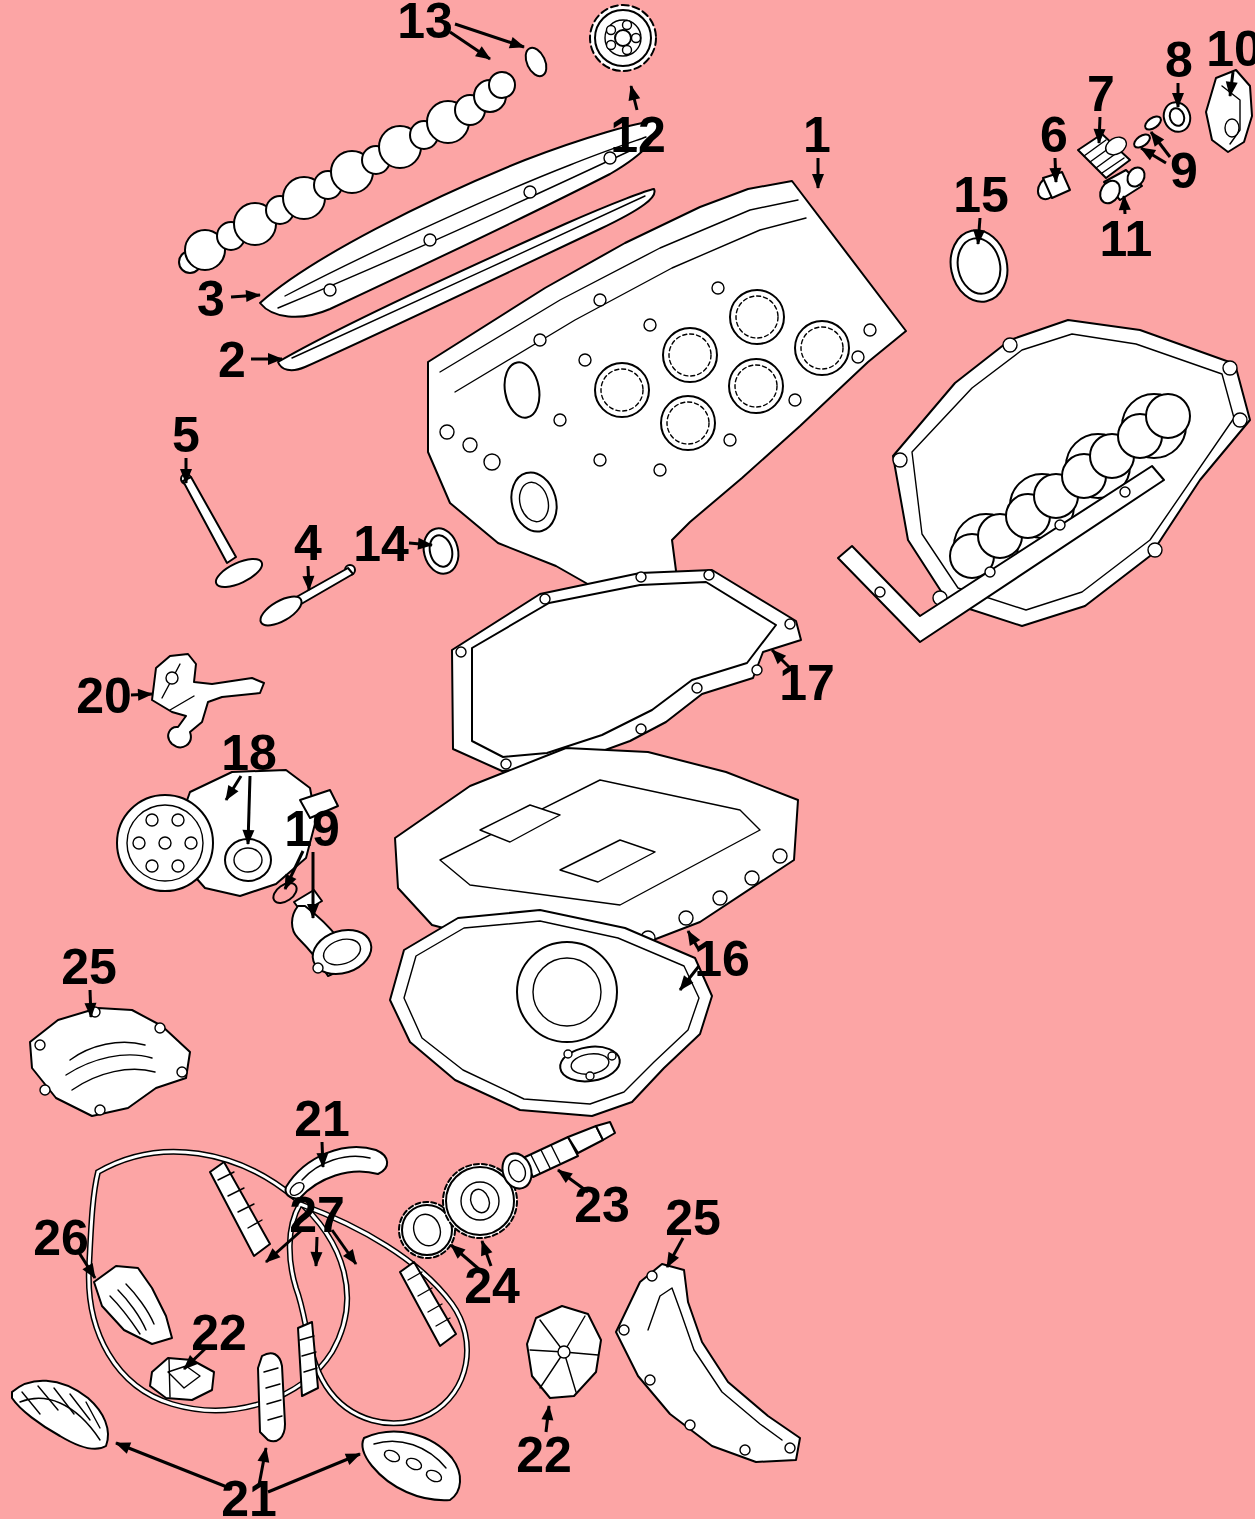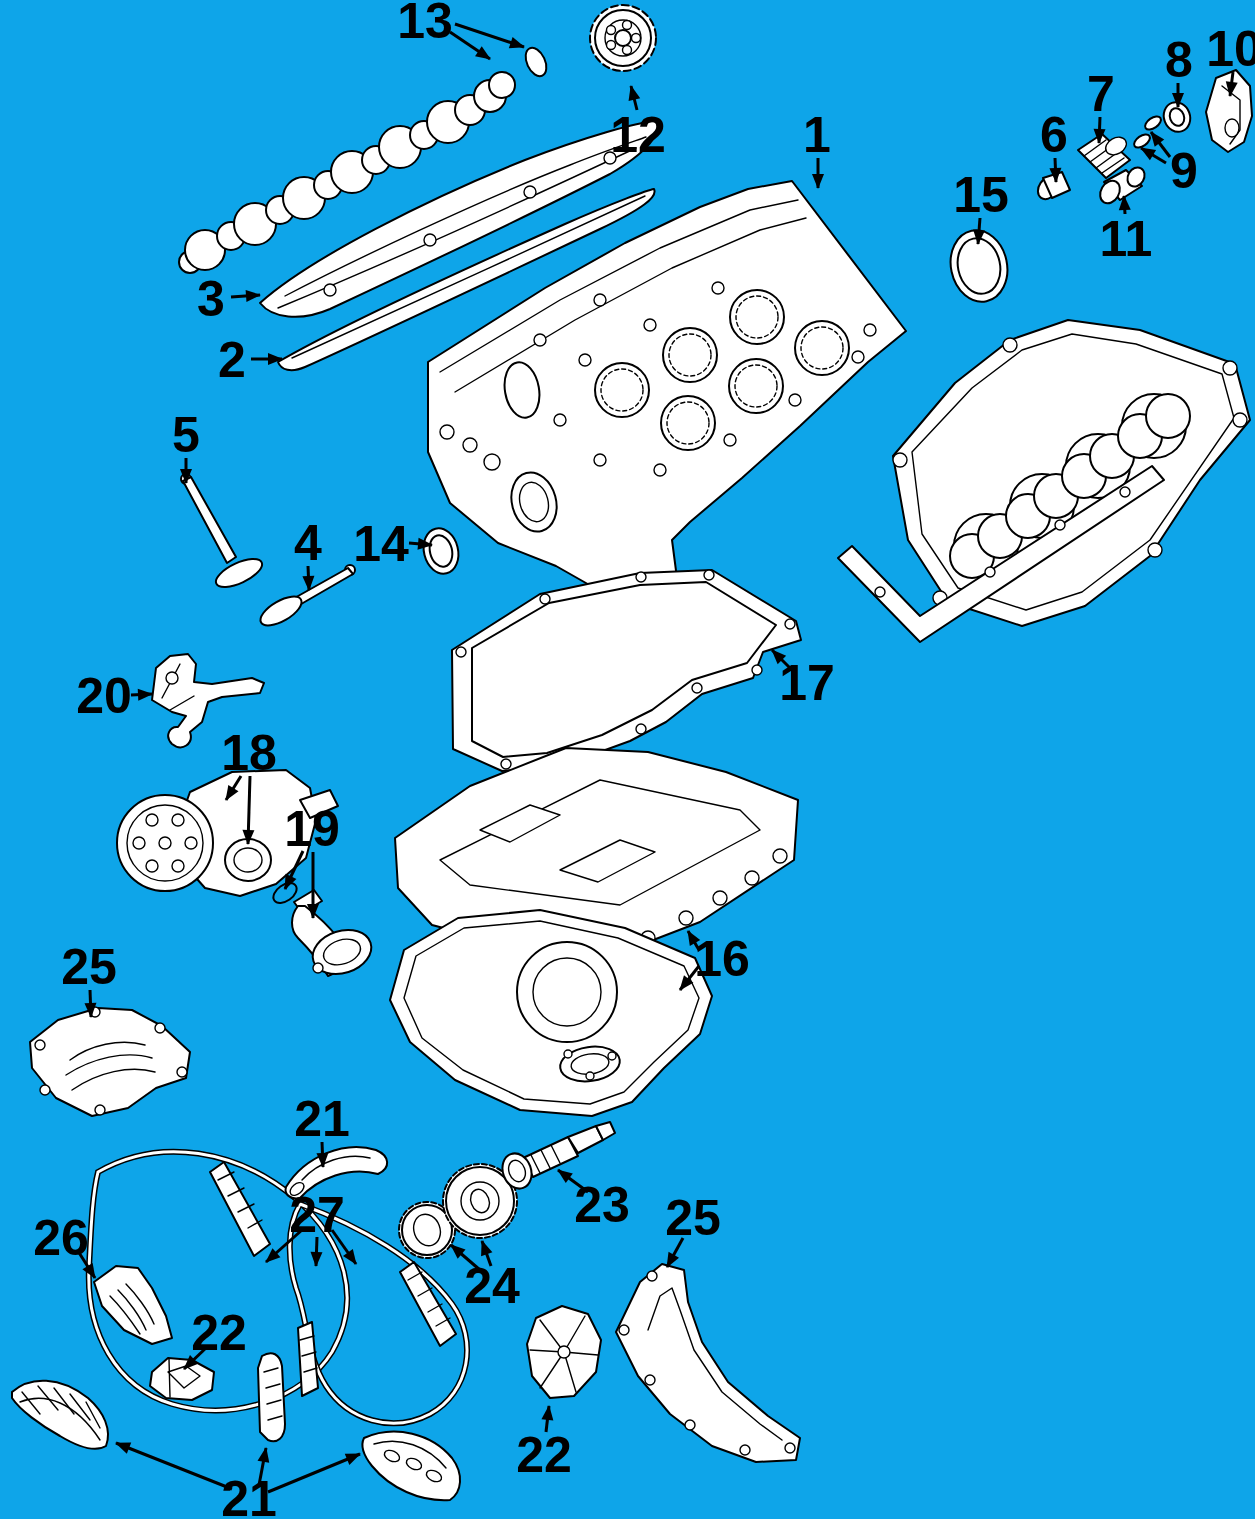--- a/index.html
+++ b/index.html
@@ -1,16 +1,16 @@
 <!DOCTYPE html>
 <html><head>
 <meta charset="utf-8">
 <style>
   html,body{margin:0;padding:0;background:#ffffff;}
-  #stage{position:relative;width:1255px;height:1519px;background:#0ea5e9;overflow:hidden;}
+  #stage{position:relative;width:1255px;height:1519px;background:#fca5a5;overflow:hidden;}
   svg{display:block;}
   .part{stroke:#000;fill:#fff;stroke-width:2;stroke-linejoin:round;stroke-linecap:round;}
   .part .thin{stroke-width:1.4;}
   .part .noline{fill:none;}
   .chain-outer{fill:none;stroke:#000;stroke-width:6;}
   .chain-inner{fill:none;stroke:#fff;stroke-width:3;}
   .leader{stroke:#000;stroke-width:3;marker-end:url(#arrowhead);}
   .callout-num{font-family:"Liberation Sans",sans-serif;font-weight:700;font-size:50px;
                fill:#000;text-anchor:middle;}
 </style>

